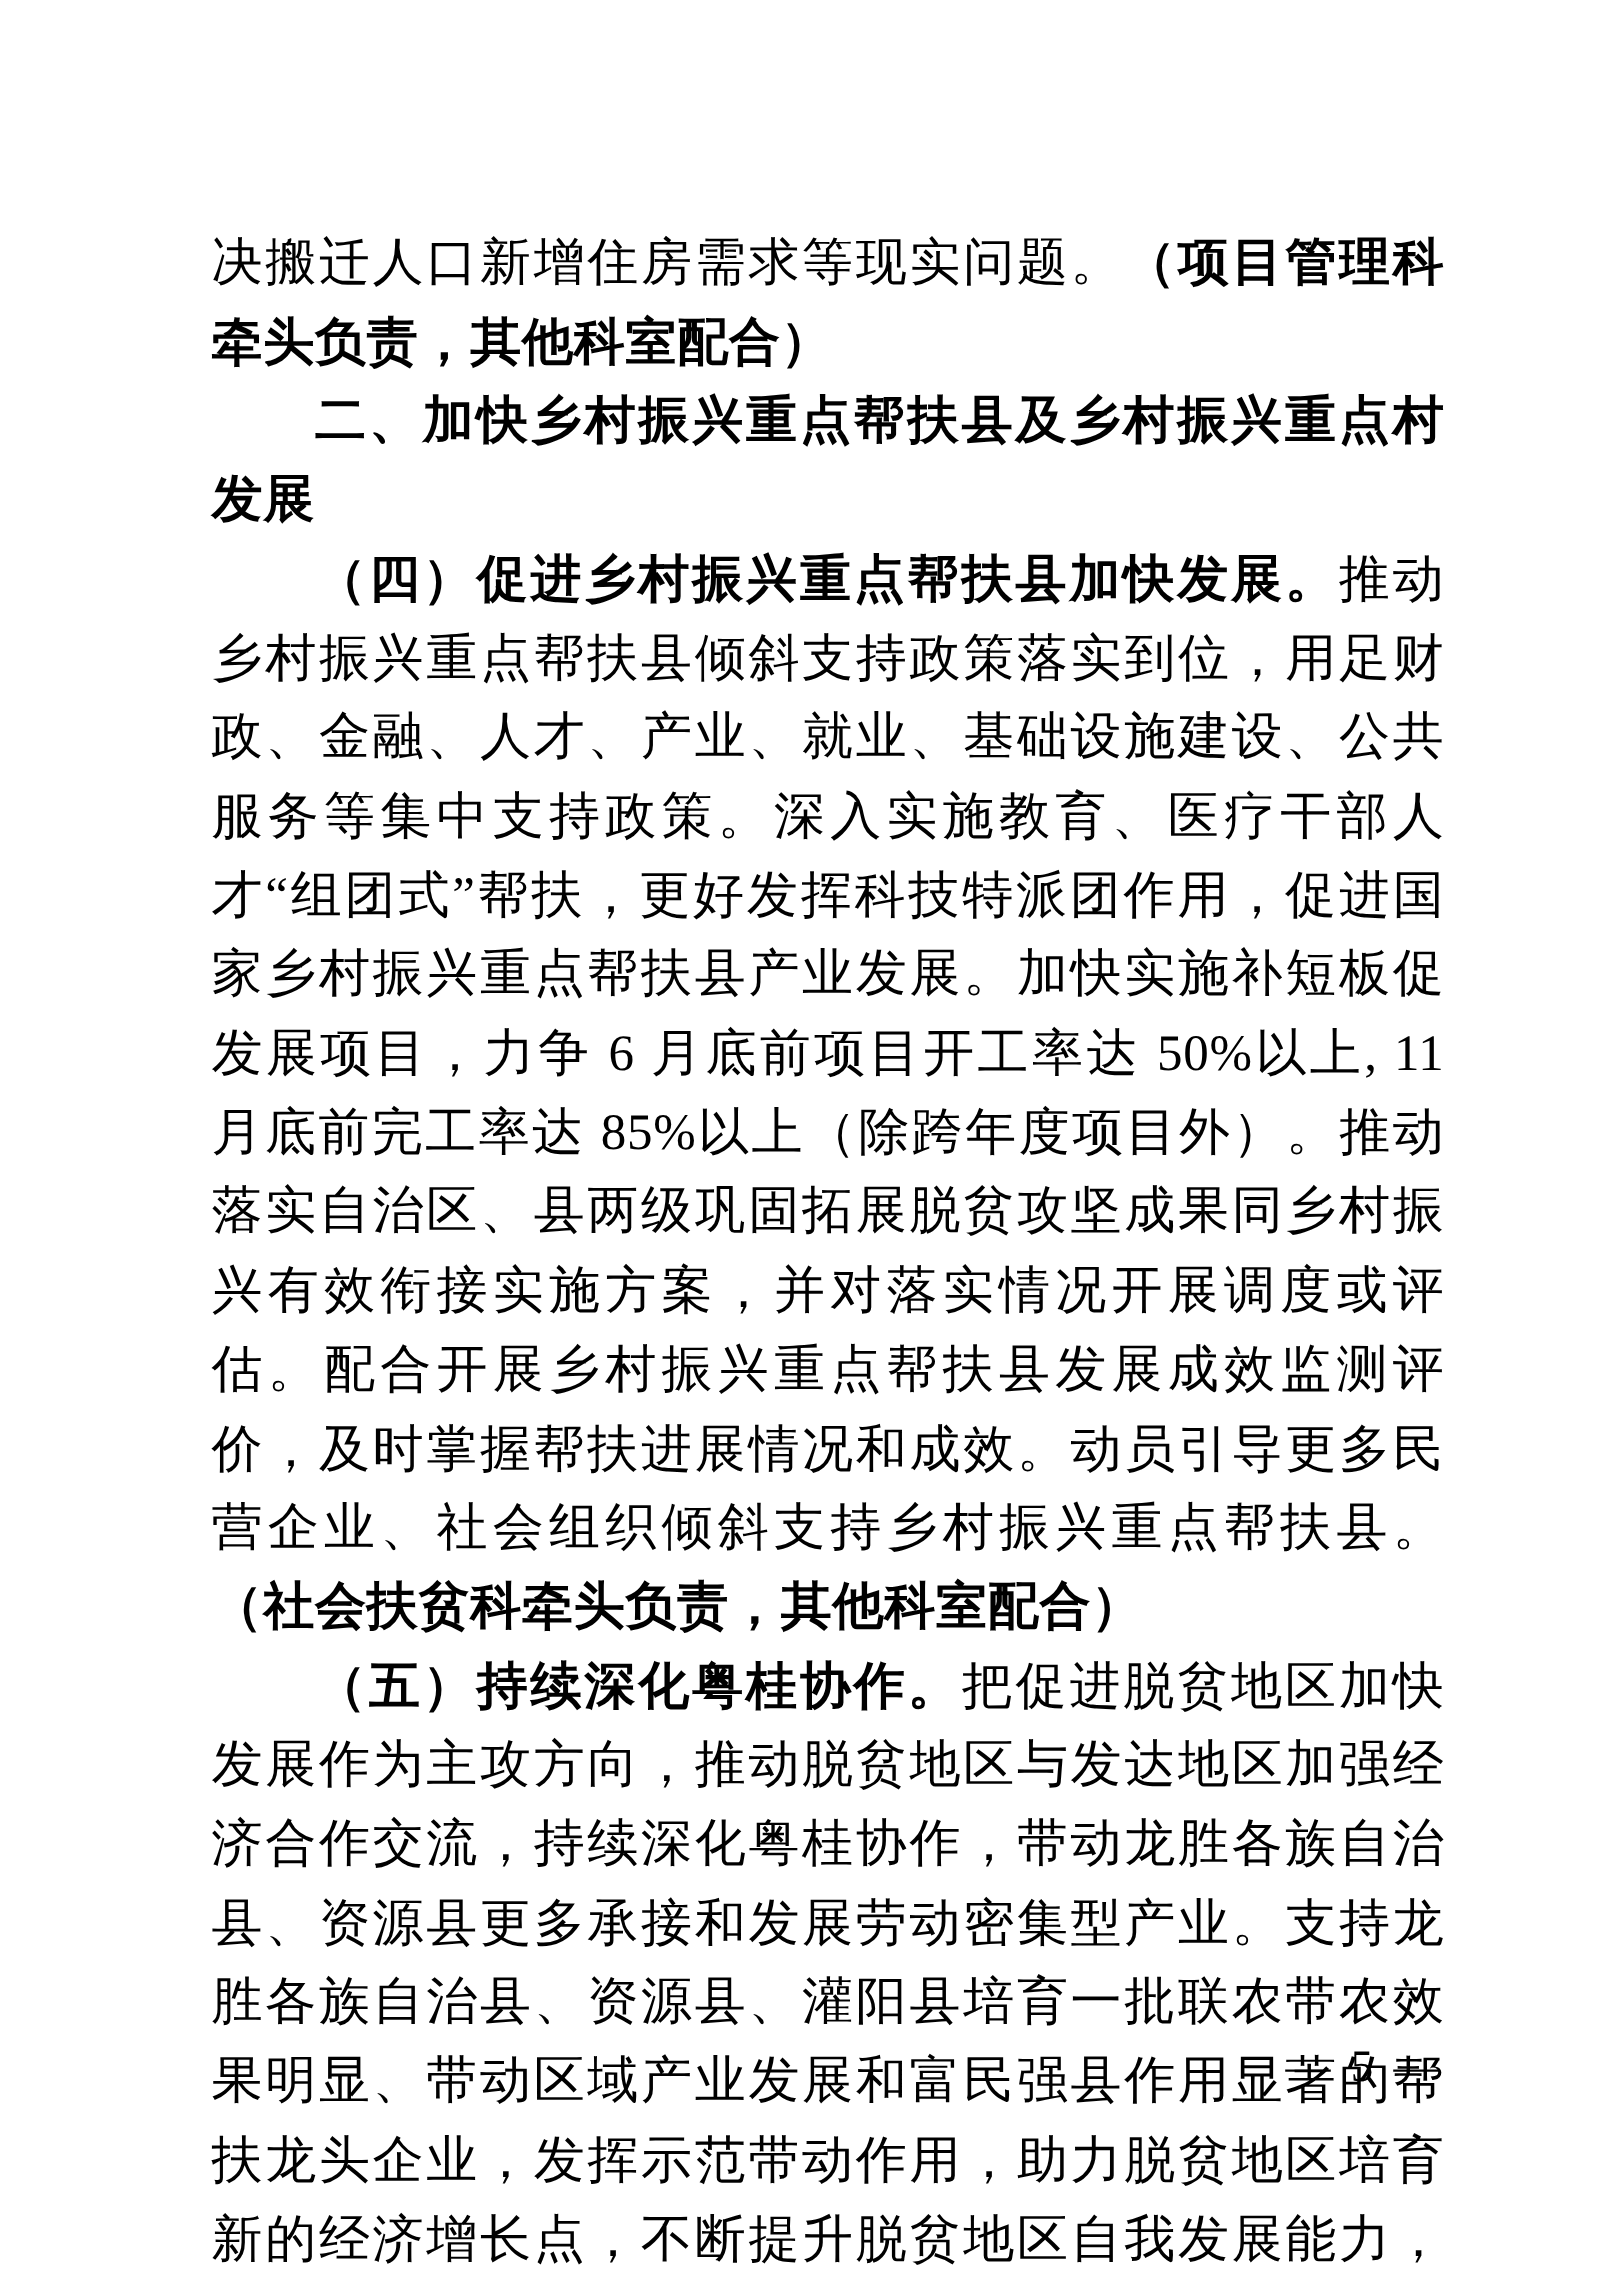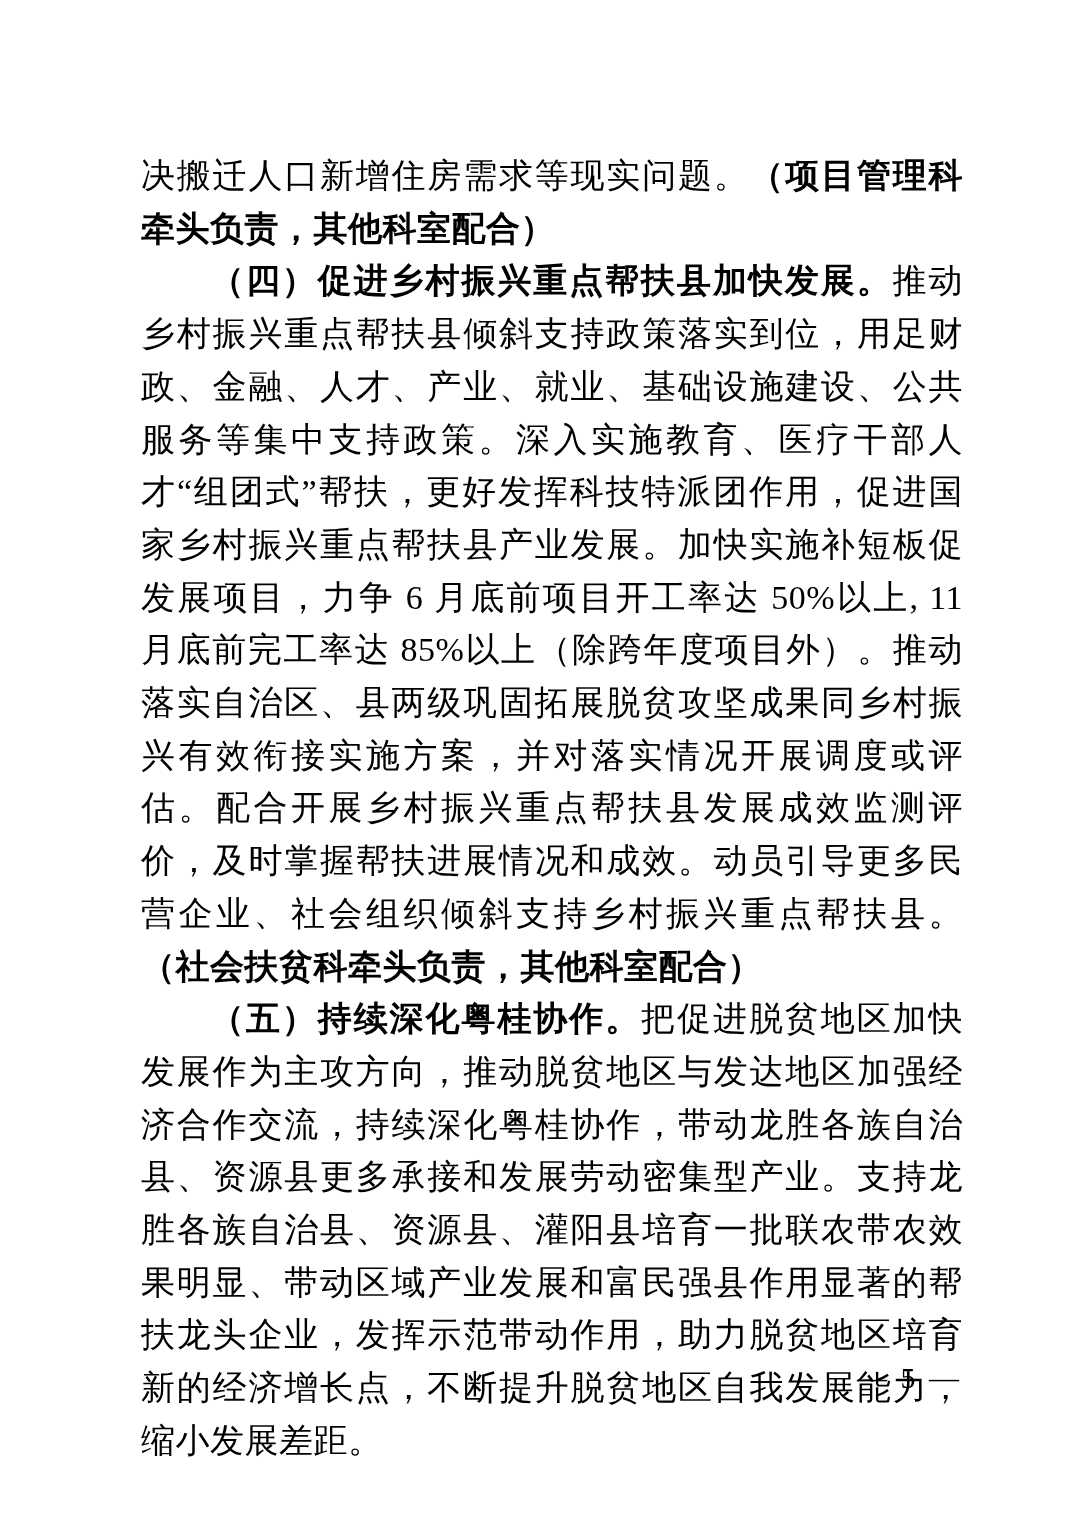--- a/index.html
+++ b/index.html
@@ -55,20 +55,21 @@
   }
 </style>
 </head>
 <body>
 
 <div class="page">
   <div class="content">
 
     <p class="para"><span class="run-regular">决搬迁人口新增住房需求等现实问题。</span><span class="run-bold">（项目管理科牵头负责，其他科室配合）</span></p>
 
+    <p class="para indent heading"><span class="run-bold">二、加快乡村振兴重点帮扶县及乡村振兴重点村发展</span></p>
 
     <p class="para indent"><span class="run-bold">（四）促进乡村振兴重点帮扶县加快发展。</span><span class="run-regular">推动乡村振兴重点帮扶县倾斜支持政策落实到位，用足财政、金融、人才、产业、就业、基础设施建设、公共服务等集中支持政策。深入实施教育、医疗干部人才“组团式”帮扶，更好发挥科技特派团作用，促进国家乡村振兴重点帮扶县产业发展。加快实施补短板促发展项目，力争 6 月底前项目开工率达 50%以上, 11 月底前完工率达 85%以上（除跨年度项目外）。推动落实自治区、县两级巩固拓展脱贫攻坚成果同乡村振兴有效衔接实施方案，并对落实情况开展调度或评估。配合开展乡村振兴重点帮扶县发展成效监测评价，及时掌握帮扶进展情况和成效。动员引导更多民营企业、社会组织倾斜支持乡村振兴重点帮扶县。</span><span class="run-bold">（社会扶贫科牵头负责，其他科室配合）</span></p>
 
     <p class="para indent"><span class="run-bold">（五）持续深化粤桂协作。</span><span class="run-regular">把促进脱贫地区加快发展作为主攻方向，推动脱贫地区与发达地区加强经济合作交流，持续深化粤桂协作，带动龙胜各族自治县、资源县更多承接和发展劳动密集型产业。支持龙胜各族自治县、资源县、灌阳县培育一批联农带农效果明显、带动区域产业发展和富民强县作用显著的帮扶龙头企业，发挥示范带动作用，助力脱贫地区培育新的经济增长点，不断提升脱贫地区自我发展能力，缩小发展差距。</span></p>
 
   </div>
 
   <div class="page-number">— 5 —</div>
 </div>
 

